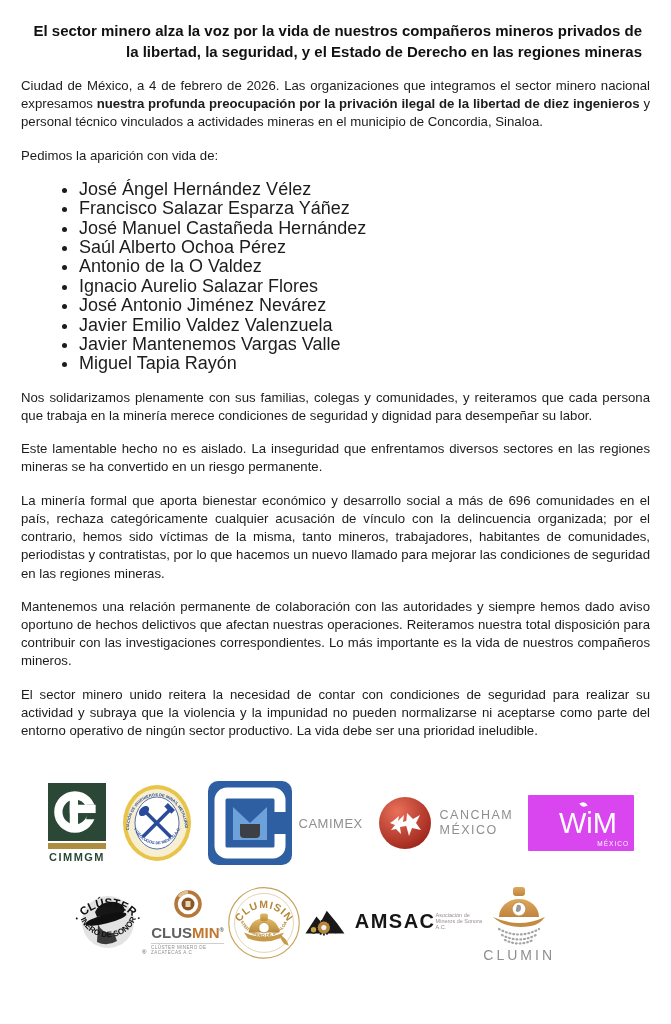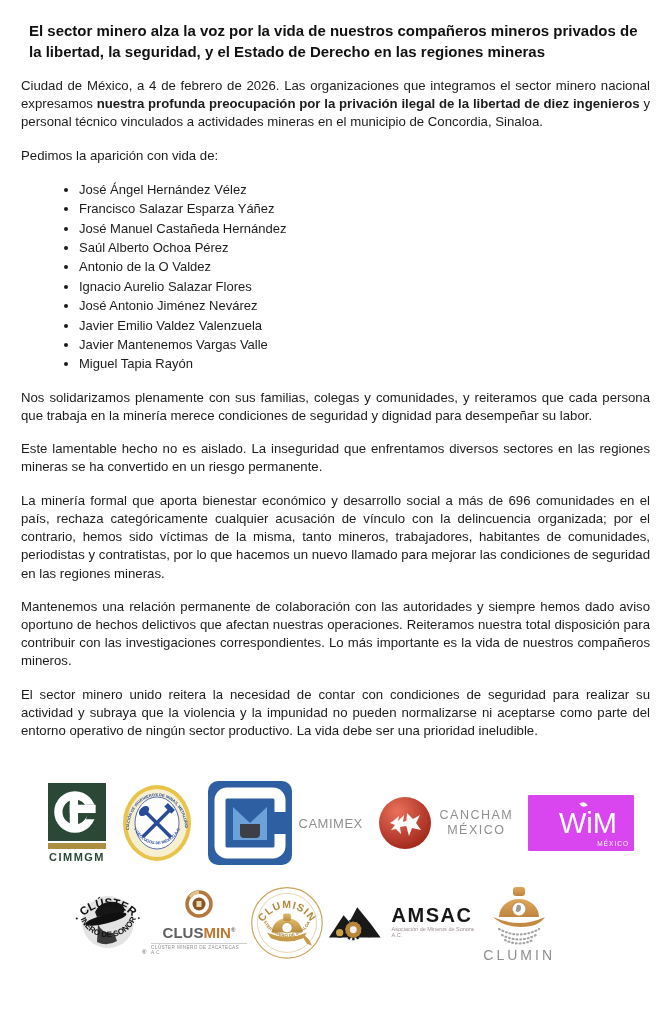--- a/index.html
+++ b/index.html
@@ -7,51 +7,51 @@
     width: 671px; height: 1024px;
     background: #ffffff;
     color: #1c1c1c;
     font-family: "Liberation Sans", sans-serif;
     overflow: hidden;
   }
   .content { padding: 20px 21px 0 21px; }
 
   .title {
     font-size: 15px; line-height: 21px; font-weight: bold;
-    text-align: left; margin: 0 8px 15px 8px; color: #111;
+    text-align: right; margin: 0 8px 15px 8px; color: #111;
   }
   p.body-p {
     font-size: 13.2px; line-height: 18.2px;
     text-align: justify; margin: 0 0 15px 0;
   }
   p.body-p strong { font-weight: bold; }
   ul.names {
     margin: 2px 0 15px 0; padding-left: 58px;
     list-style: disc;
   }
-  ul.names li { font-size: 13px; line-height: 19.4px; }
+  ul.names li { font-size: 18px; line-height: 19.4px; }
 
   
   .logos { margin-top: 34px; }
   .logo-row { display: flex; align-items: center; justify-content: space-between; }
   .row1 { padding: 0 16px 0 27px; height: 98px; }
   .row2 { padding: 0 95px 0 44px; height: 86px; margin-top: 6px; }
   .logo { display: flex; flex-direction: column; align-items: center; }
   .logo-h { display: flex; flex-direction: row; align-items: center; }
 
   
   .cimmgm-bar { width: 58px; height: 6px; background: #ad8d3f; margin-top: 2px; }
   .cimmgm-label { font-size: 11px; font-weight: bold; color: #2b4837; letter-spacing: 1.5px; margin-top: 2px; }
 
   
   .camimex-label { font-size: 13px; color: #8f8f8f; letter-spacing: 0.5px; margin-left: 7px; }
 
   
   .cancham-text { margin-left: 8px; }
-  .cancham-text div { font-size: 12.5px; color: #8f8f8f; letter-spacing: 1.5px; line-height: 15px; text-align: center; }
+  .cancham-text div { font-size: 12.5px; color: #8f8f8f; letter-spacing: 1.5px; line-height: 15px; }
 
   
   .wim-box {
     position: relative; width: 92px; height: 56px; background: #d946ef;
     display: flex; align-items: center; justify-content: center; border-radius: 1px; padding-left: 14px;
   }
   .wim-text { color: #fff; font-size: 29px; line-height: 48px; letter-spacing: 0px; }
   .wim-leaf {
     position: absolute; left: 49%; top: 7px; width: 7px; height: 5px;
     background: #fff; border-radius: 0 5px 0 5px; transform: rotate(-20deg);
@@ -59,21 +59,21 @@
   .wim-sub { position: absolute; right: 5px; bottom: 4px; color: #fff; font-size: 6.5px; letter-spacing: 1px; }
 
   
   .clusmin-word { font-size: 15px; font-weight: bold; line-height: 16px; margin-top: 2px; }
   .clusmin-word .g { color: #5f6062; }
   .clusmin-word .o { color: #c1762f; }
   .clusmin-word sup { font-size: 6px; color: #5f6062; }
   .clusmin-sub { font-size: 4.6px; color: #8f8f8f; letter-spacing: 0.4px; margin-top: 2px; border-top: 0.5px solid #cfcfcf; padding-top: 1px; }
 
   
-  .amsac-text { margin-left: 8px; display: flex; flex-direction: column; }
+  .amsac-text { margin-left: 8px; display: flex; flex-direction: row; }
   .amsac-label { font-size: 20px; font-weight: bold; color: #161616; letter-spacing: 1.5px; line-height: 20px; }
   .amsac-sub { font-size: 5.5px; color: #9b8f8f; margin-top: 1px; }
 
   
   .clumin-label { font-size: 14px; color: #8f8f8f; letter-spacing: 3px; margin-top: 2px; }
 </style>
 </head>
 <body>
 
 <div class="content">

